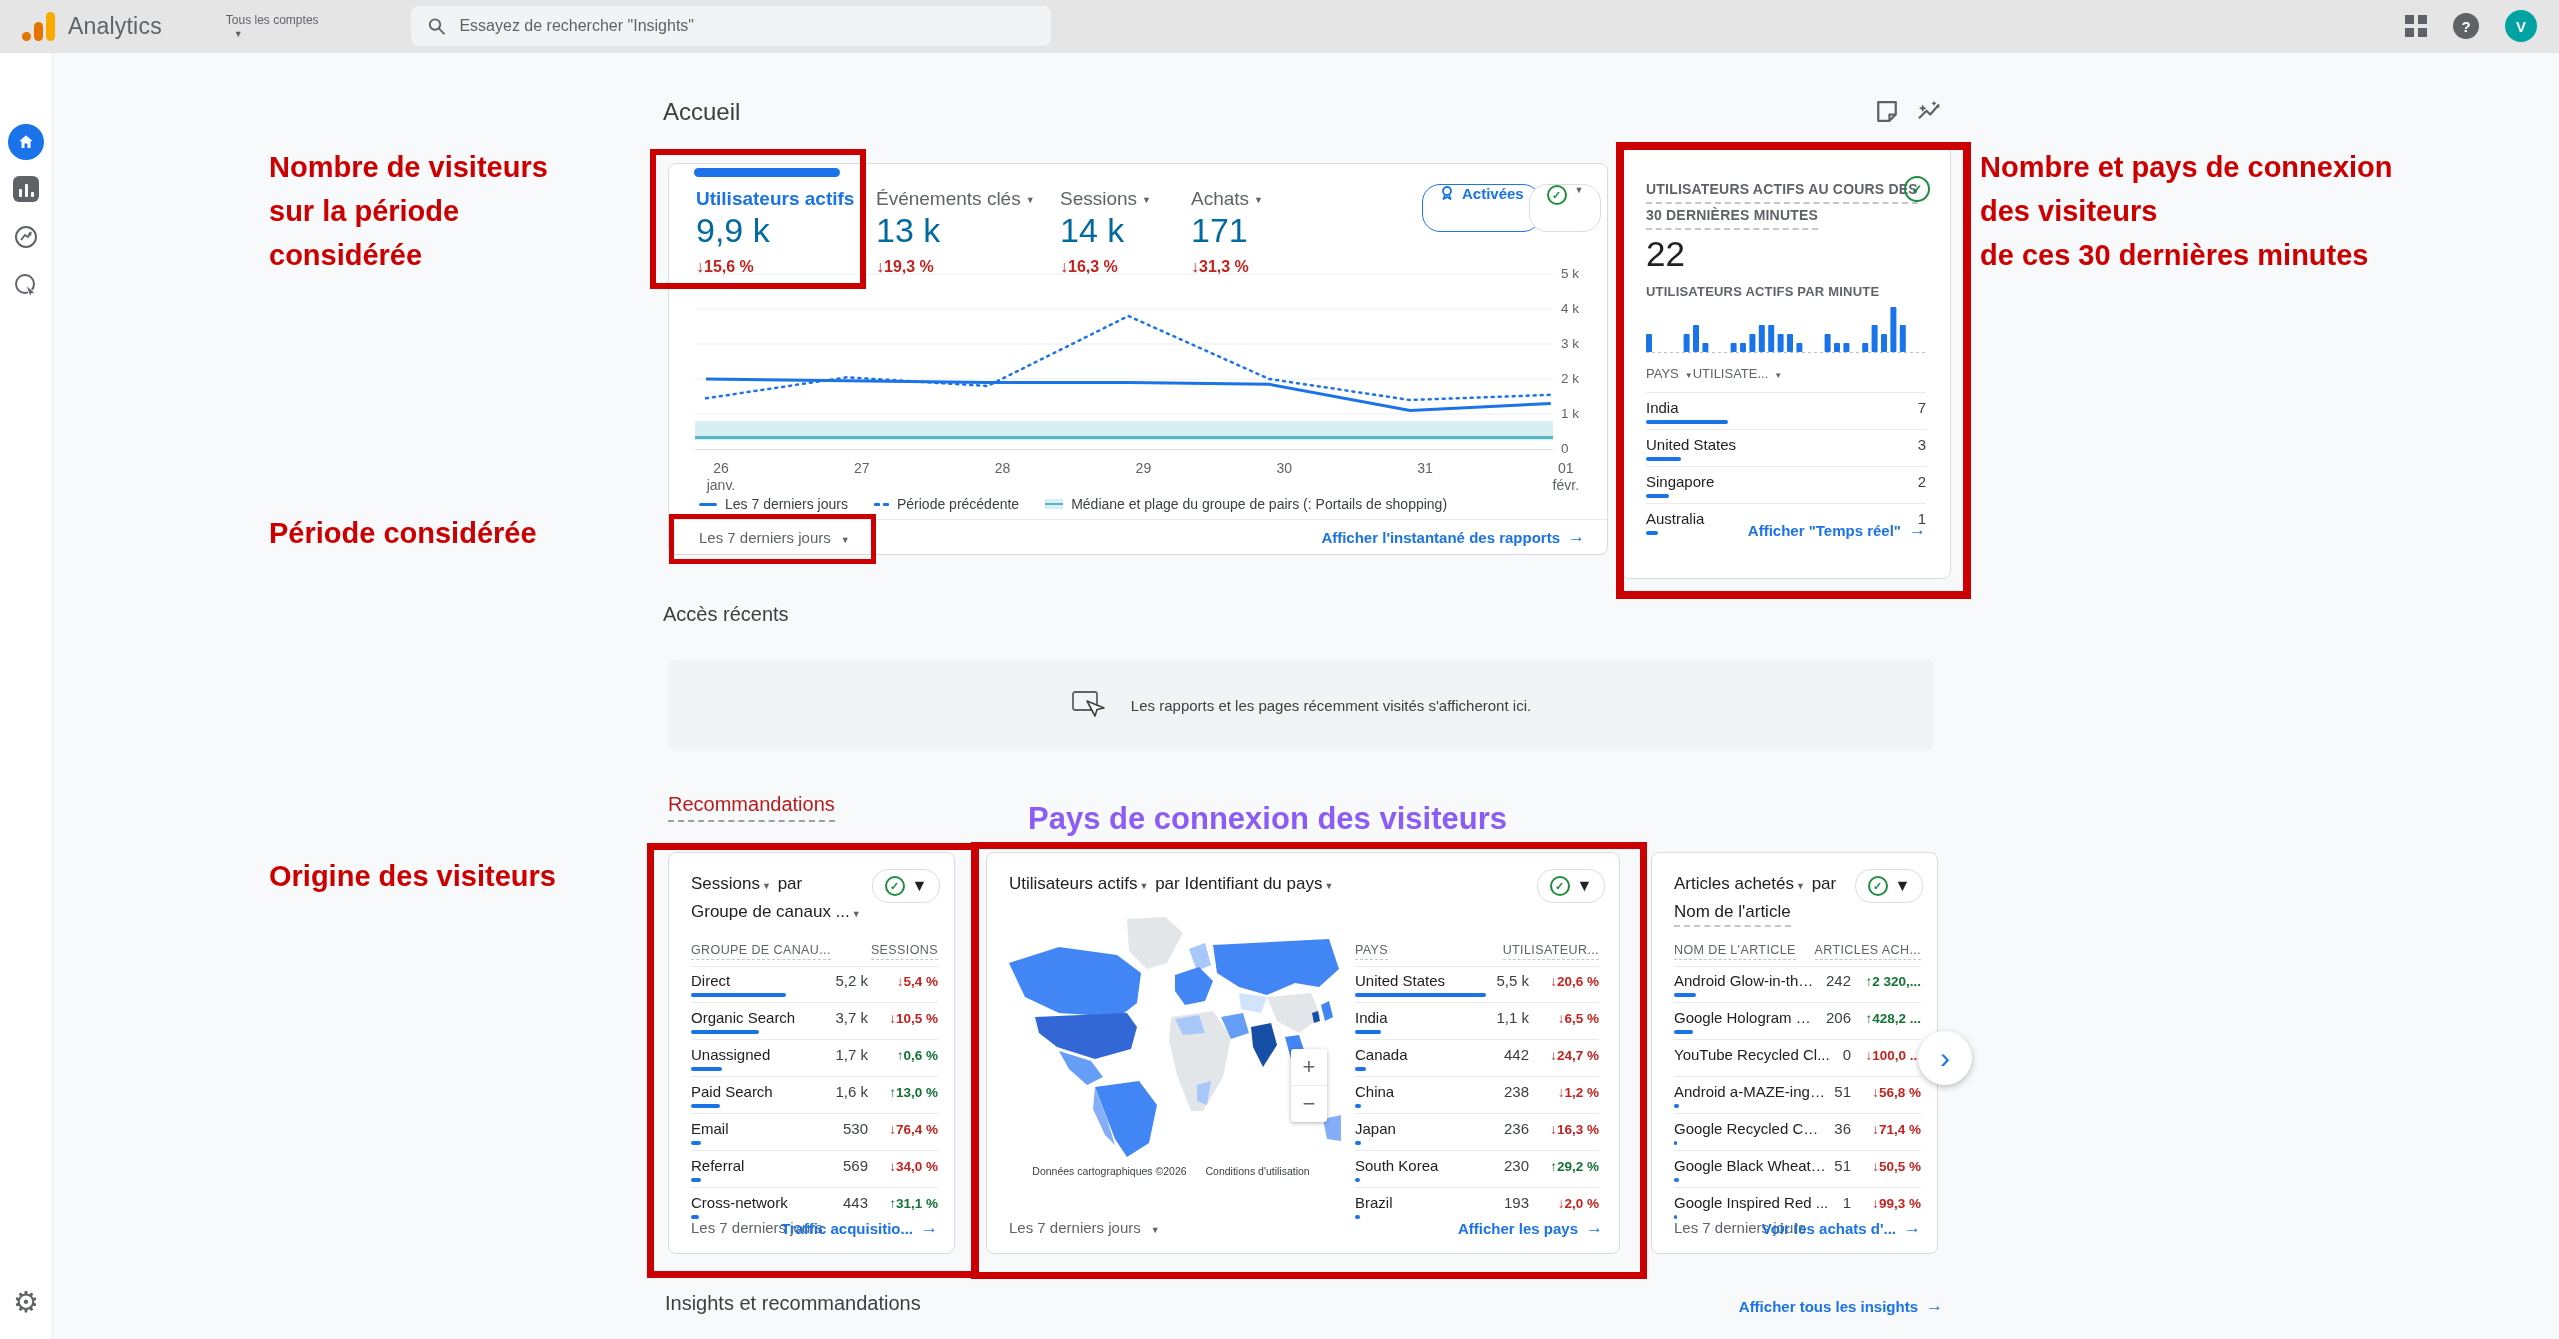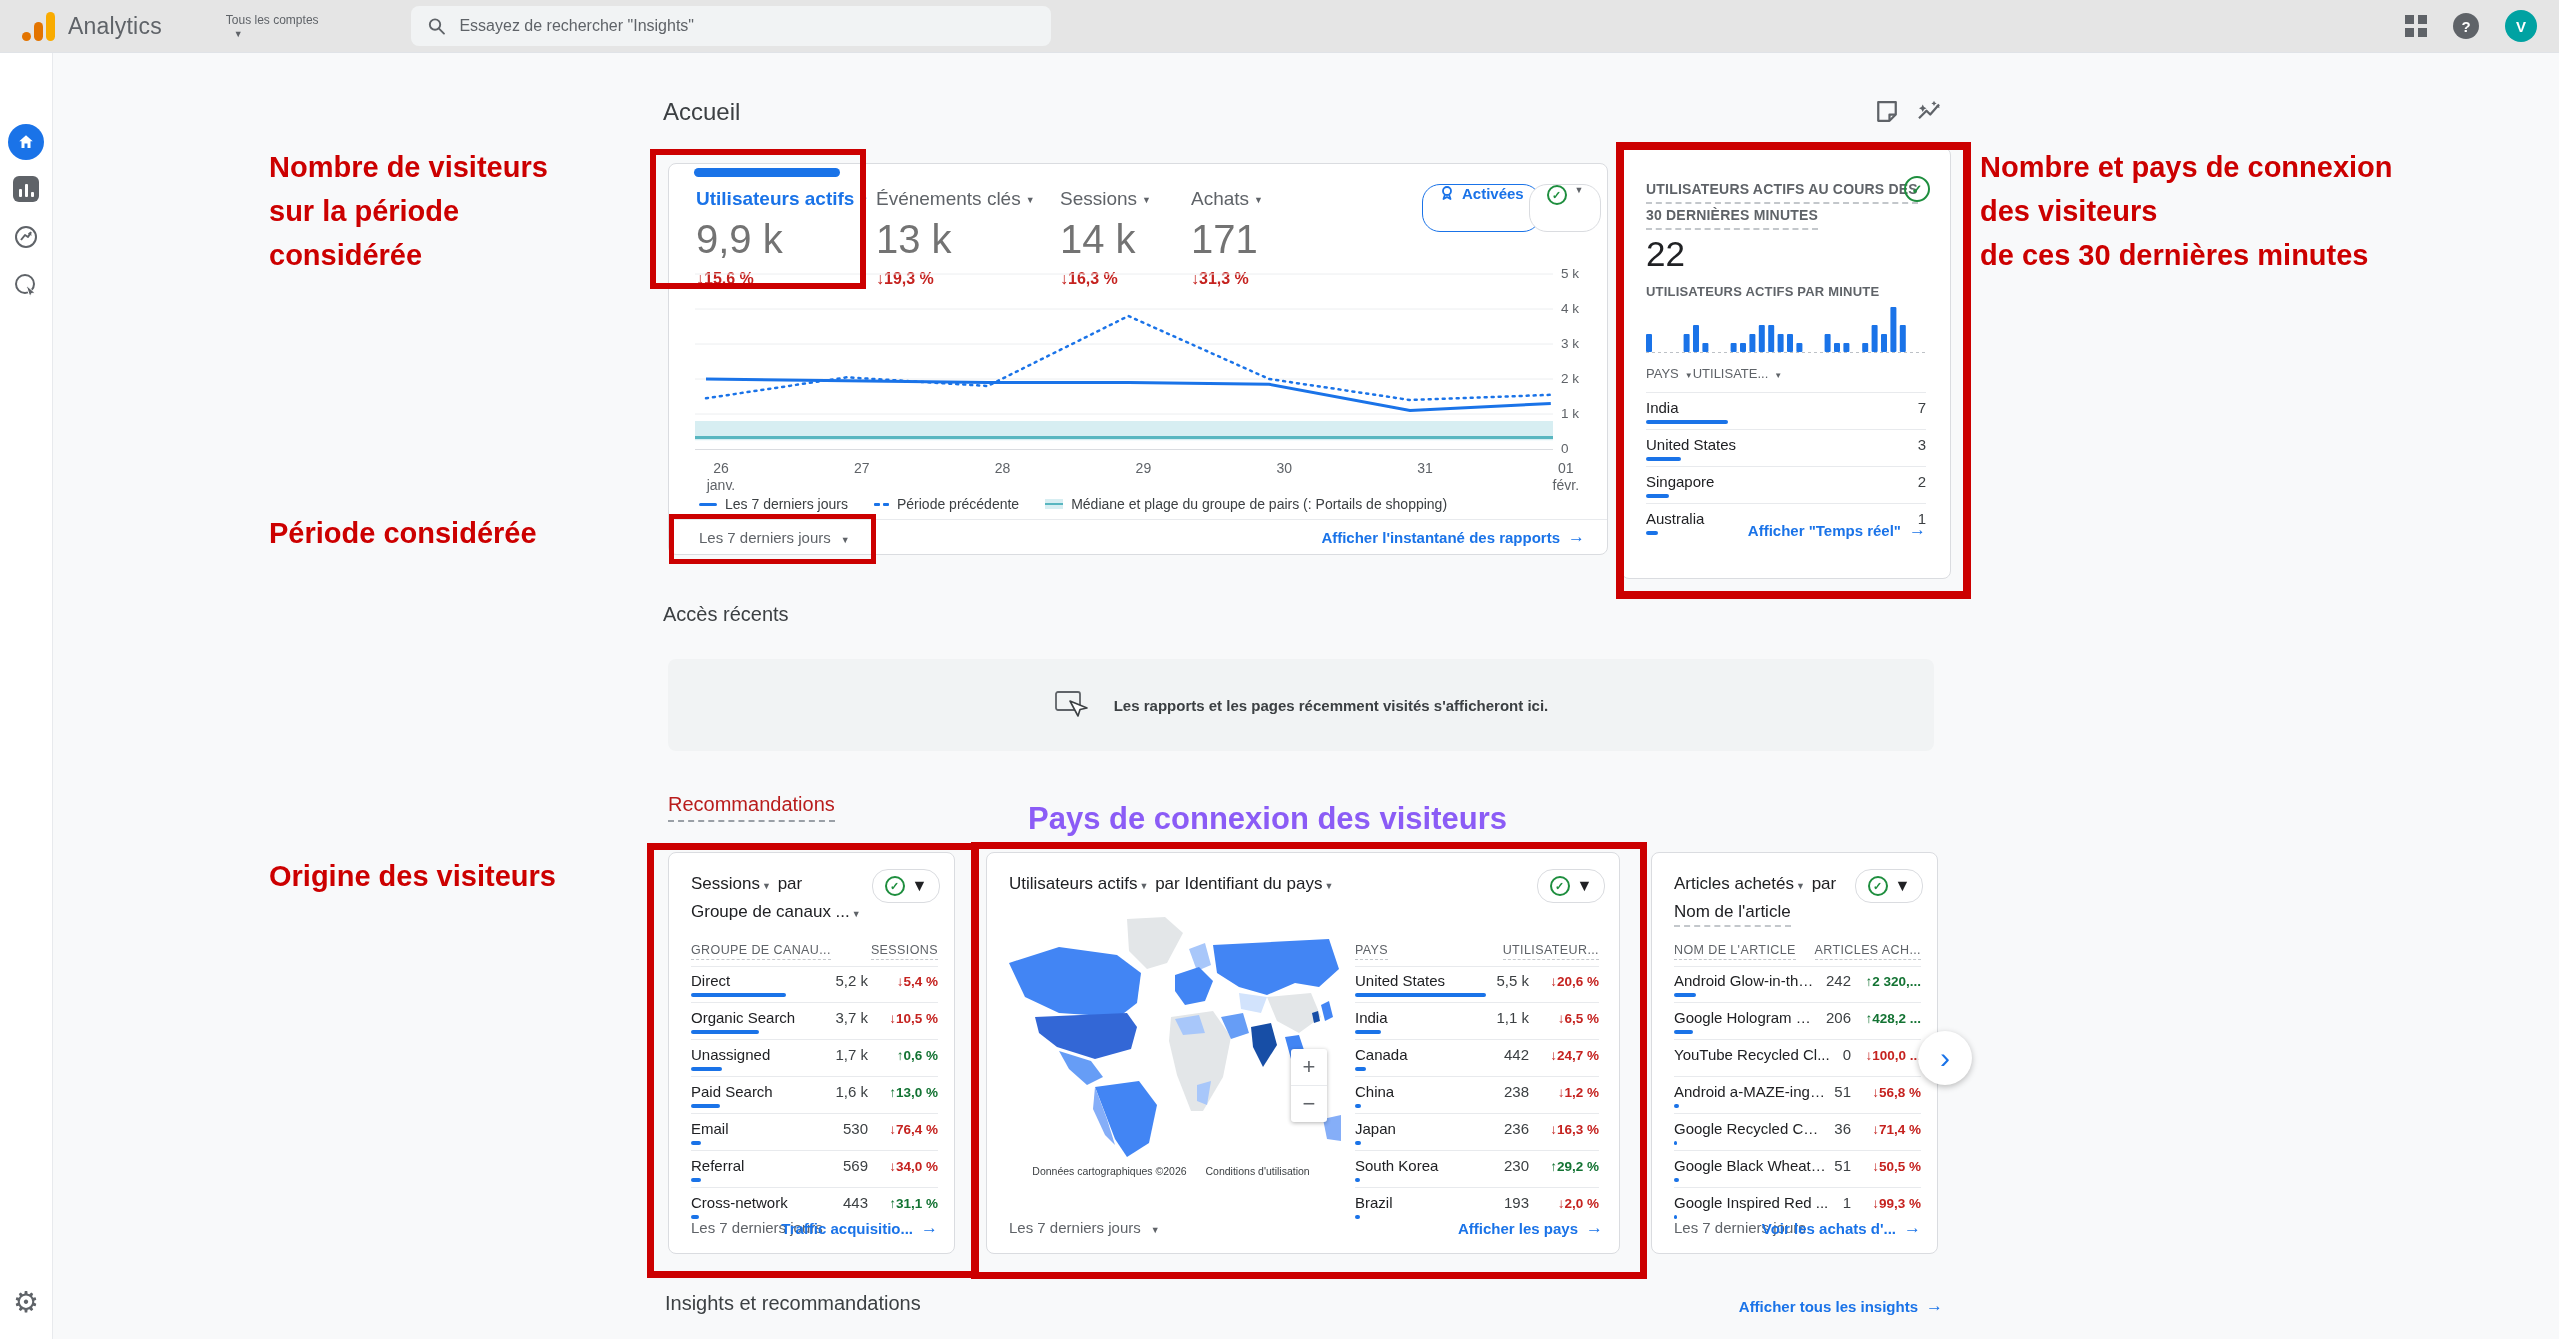--- a/index.html
+++ b/index.html
@@ -44,21 +44,21 @@
   .hdr-ic{position:absolute;width:30px;height:30px;cursor:pointer;}
   .card{position:absolute;background:#fff;border:1px solid #dadce0;border-radius:8px;box-sizing:border-box;}
   
   .overview-card{left:668px;top:163px;width:940px;height:392px;}
   .mtab{position:absolute;top:4px;width:175px;cursor:pointer;}
   .mtab-ind{height:9px;width:146px;border-radius:5px;background:#1a73e8;margin-left:-2px;}
   .mtab-ind.hidden{visibility:hidden;}
   .mtab-label{margin-top:11px;font-size:19px;color:#5f6368;white-space:nowrap;}
   .mtab-label.sel{color:#1a73e8;font-weight:bold;}
   .mtab .caret{font-size:9px;margin-left:5px;vertical-align:2px;}
-  .mtab-value{margin-top:7px;font-size:40px;color:#737373;}
+  .mtab-value{margin-top:1px;font-size:34px;color:#0369a1;}
   .mtab-delta{margin-top:8px;font-size:16px;font-weight:bold;}
   .down{color:#c5221f;} .up{color:#137333;}
   .pill{position:absolute;height:48px;border-radius:18px;display:flex;align-items:flex-start;box-sizing:border-box;cursor:pointer;background:#fff;}
   .badge-pill{left:753px;top:20px;border:1px solid #1a73e8;color:#1a73e8;font-weight:bold;font-size:15px;padding:0 16px;gap:7px;}
   .check-pill{left:860px;top:20px;width:72px;border:1px solid #dadce0;justify-content:center;gap:8px;}
   .check-circle{width:20px;height:20px;border-radius:50%;border:2px solid #1e8e3e;color:#1e8e3e;display:flex;
                 align-items:center;justify-content:center;font-size:11px;font-weight:bold;box-sizing:border-box;}
   .pill .pcaret{font-size:9px;color:#5f6368;}
   .chart-wrap{position:absolute;left:26px;top:100px;width:890px;height:195px;}
   .x-labels{position:absolute;left:26px;top:296px;width:890px;height:36px;font-size:14px;color:#5f6368;}
@@ -94,21 +94,21 @@
   .trow{padding:6px 0 5px;border-bottom:1px solid #e8eaed;}
   .trow:last-child{border-bottom:none;}
   .tline{display:flex;align-items:baseline;}
   .tname{flex:1;font-size:15px;color:#202124;white-space:nowrap;overflow:hidden;text-overflow:ellipsis;}
   .tval{font-size:15px;color:#3c4043;margin-left:8px;}
   .tdelta{width:70px;text-align:right;font-size:13.5px;font-weight:bold;white-space:nowrap;}
   .hbar{height:4px;background:#1a73e8;border-radius:2px;margin-top:4px;}
   
   .recents-title{position:absolute;left:663px;top:603px;font-size:20px;color:#3c4043;}
   .recents-box{position:absolute;left:668px;top:659px;width:1266px;height:92px;background:#f1f3f4;border-radius:8px;
-               display:flex;align-items:center;justify-content:center;gap:24px;font-weight:bold;}
+               display:flex;align-items:center;justify-content:center;gap:24px;}
   .recents-text{font-size:15px;color:#3c4043;}
   
   .reco-title{position:absolute;left:668px;top:793px;font-size:20px;color:#b91c1c;}
   .reco-title span{border-bottom:2px dashed #9aa0a6;padding-bottom:5px;}
   .tc-title{position:absolute;left:22px;top:18px;font-size:17px;color:#202124;line-height:25px;}
   .tc-title .caret{font-size:9px;color:#5f6368;margin:0 2px;}
   .tc-check{position:absolute;right:14px;top:16px;width:66px;height:32px;border:1px solid #dadce0;border-radius:16px;
             display:flex;align-items:center;justify-content:center;gap:7px;cursor:pointer;background:#fff;}
   .tc-cols{position:absolute;left:22px;right:16px;top:90px;display:flex;justify-content:space-between;
            font-size:12.5px;color:#5f6368;letter-spacing:.4px;border-bottom:1px solid #e8eaed;padding-bottom:6px;}

